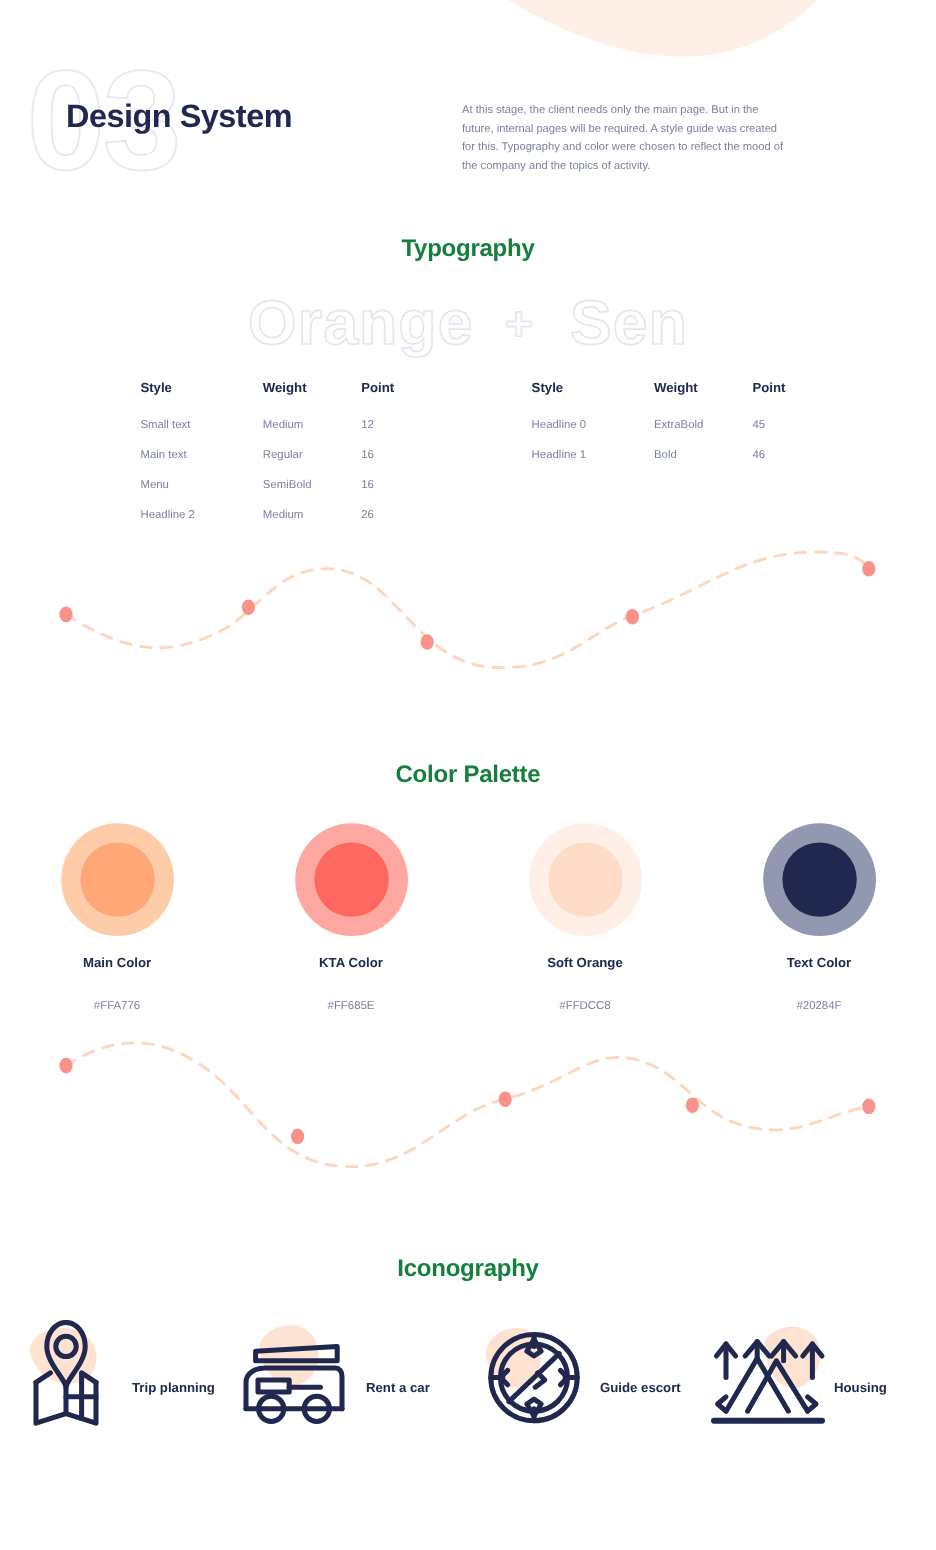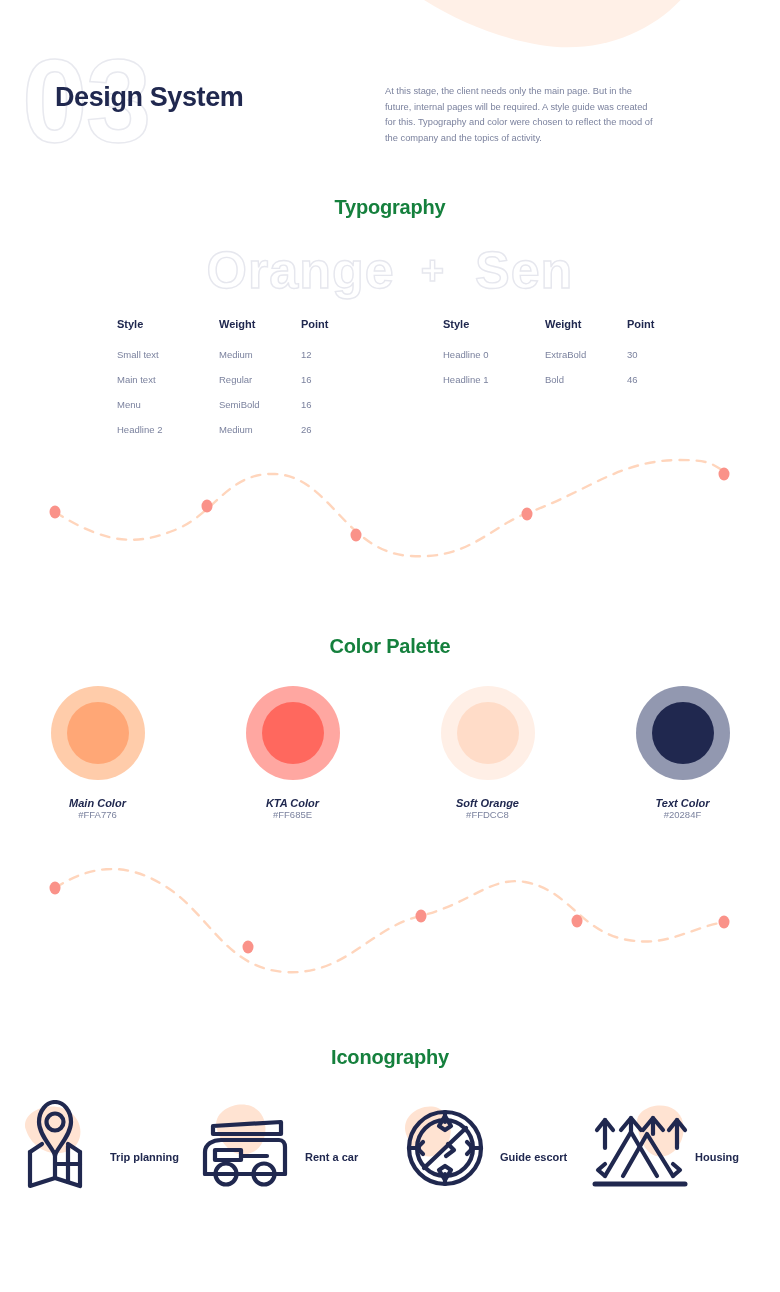--- a/index.html
+++ b/index.html
@@ -75,23 +75,23 @@
 
   
   .palette { position:absolute; top:686px; left:0; width:780px; display:flex; }
   .swatch { flex:1; display:flex; flex-direction:column; align-items:center; }
   .swatch-circle {
     width:94px; height:94px; border-radius:50%;
     display:flex; align-items:center; justify-content:center;
   }
   .swatch-inner { width:62px; height:62px; border-radius:50%; }
   .swatch-name {
-    margin-top:17px; font-size:11px; font-weight:700; color:#20284f;font-style:italic;
-  }
-  .swatch-hex { margin-top:0; font-size:9.5px; color:#7b829e; }
+    margin-top:17px; font-size:11px; font-weight:700; color:#20284f;
+  }
+  .swatch-hex { margin-top:24px; font-size:9.5px; color:#7b829e; }
 
   
   .icons-row { position:absolute; top:1100px; left:0; width:780px; display:flex; }
   .icon-cell { flex:1; display:flex; flex-direction:row; align-items:center; }
   .icon-art { position:relative; width:110px; height:96px; }
   .icon-art svg { position:absolute; left:0; top:0; }
   .icon-label { margin-top:18px; font-size:11px; font-weight:700; color:#20284f; }
 </style>
 </head>
 <body>
@@ -154,21 +154,21 @@
         <tr>
           <th class="col-style">Style</th>
           <th class="col-weight">Weight</th>
           <th class="col-point">Point</th>
         </tr>
       </thead>
       <tbody>
         <tr>
           <td>Headline 0</td>
           <td>ExtraBold</td>
-          <td>30</td>
+          <td>45</td>
         </tr>
         <tr>
           <td>Headline 1</td>
           <td>Bold</td>
           <td>46</td>
         </tr>
       </tbody>
     </table>
   </div>
 

